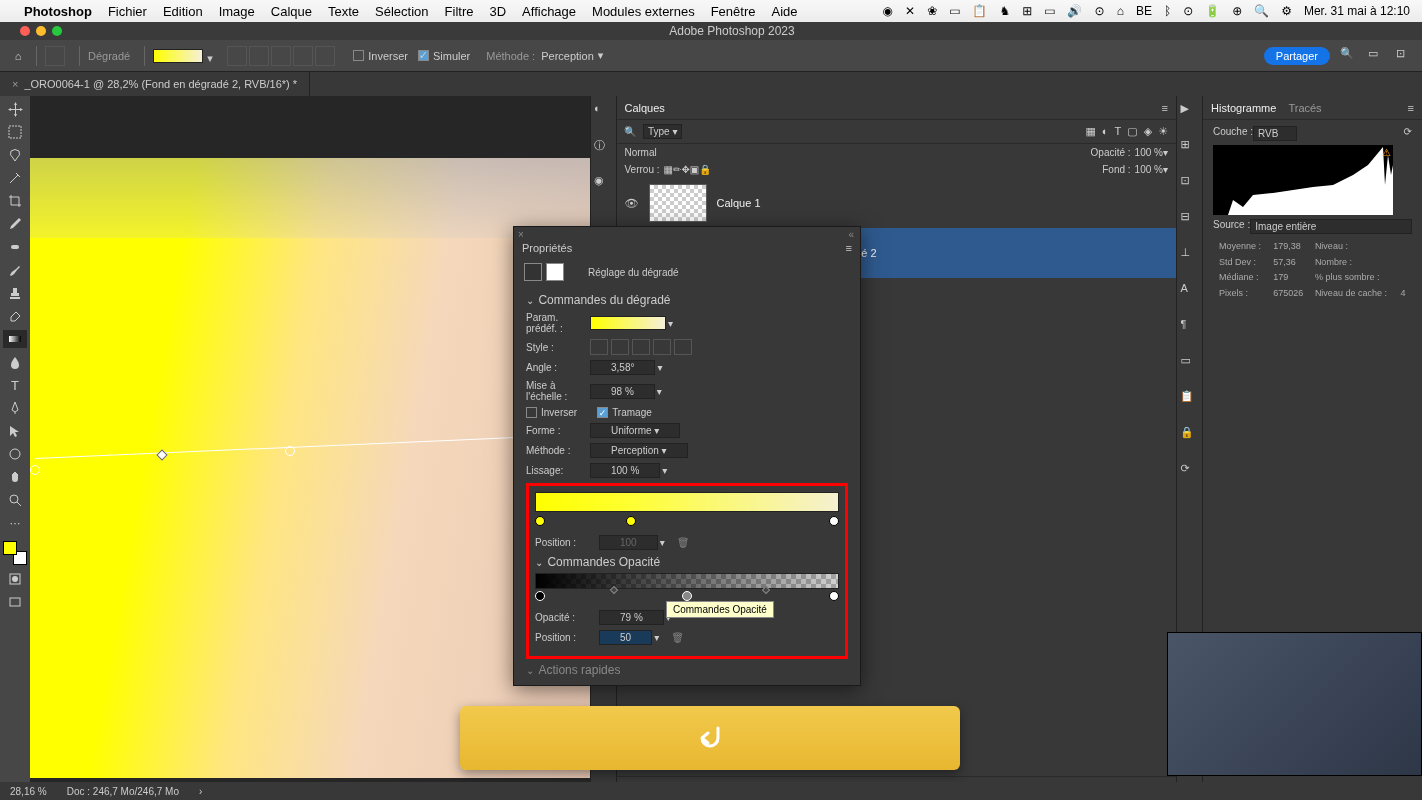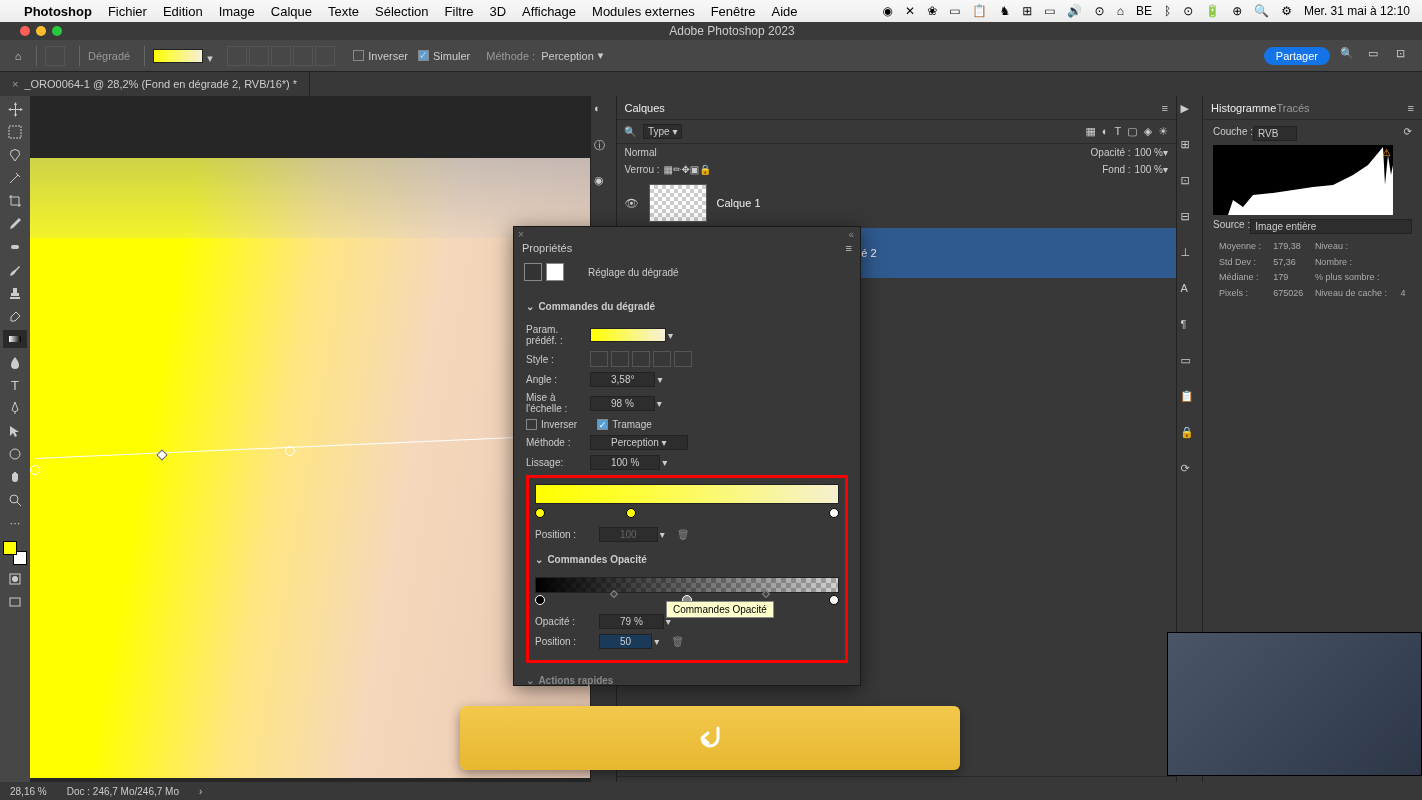--- a/index.html
+++ b/index.html
@@ -66,21 +66,21 @@
 .histo .hfill{position:absolute;bottom:0;left:0;right:0}
 .histo .hstats{font-size:9px;color:#aaa;line-height:1.5}
 .histo .hstats td{padding:0 4px}
 .prop{position:absolute;top:226px;left:513px;width:348px;height:460px;background:#383838;border:1px solid #1a1a1a;box-shadow:0 4px 20px rgba(0,0,0,0.5)}
 .prop .pclose{position:absolute;top:2px;left:4px;color:#888;font-size:10px;cursor:pointer}
 .prop .phdr2{height:22px;display:flex;align-items:center;padding:0 8px;font-size:11px;margin-top:10px}
 .prop .picon{display:flex;gap:4px;padding:4px 10px;align-items:center}
 .prop .picon .pi{width:18px;height:18px;border:1px solid #888}
 .prop .plbl{font-size:10px;color:#ccc;margin-left:20px}
 .prop .section{padding:4px 12px}
-.prop .shdr{display:flex;align-items:center;font-size:10px;font-weight:700;margin:12px 0}
+.prop .shdr{display:flex;align-items:center;font-size:12px;font-weight:400;margin:4px 0}
 .prop .shdr::before{content:'⌄';margin-right:4px;font-size:10px}
 .prop .frow{display:flex;align-items:center;margin:5px 0;font-size:10px}
 .prop .flab{width:64px;color:#ccc}
 .prop .fsel{background:#2d2d2d;border:1px solid #222;padding:1px 20px;color:#ccc}
 .prop .gpreview{width:76px;height:14px;background:linear-gradient(90deg,#ffff00,#f5f0d8);border:1px solid #222}
 .prop .styleicons{display:flex;gap:3px}
 .prop .styleicons .si{width:18px;height:16px;border:1px solid #555}
 .prop .chk{width:11px;height:11px;border:1px solid #888;margin-right:4px;display:inline-flex;align-items:center;justify-content:center}
 .prop .chk.on::after{content:'✓';font-size:9px;color:#fff}
 .prop .chk.on{background:#5a9fd4}
@@ -391,21 +391,21 @@
     <div class="ri">¶</div>
     <div class="ri">▭</div>
     <div class="ri">📋</div>
     <div class="ri">🔒</div>
     <div class="ri">⟳</div>
   </div>
 
   <div class="rright">
     <div class="phdr">
       <span class="ptab">Histogramme</span>
-      <span style="color:#999">Tracés</span>
+      <span style="margin-left:12px;color:#999">Tracés</span>
       <span style="margin-left:auto">≡</span>
     </div>
     <div class="histo">
       <div class="hlab">
         <span>Couche :</span>
         <span class="hsel"><span>RVB</span></span>
         <span style="margin-left:auto">⟳</span>
       </div>
       <div class="hgraph">
         <svg class="hfill" width="180" height="70">
@@ -489,20 +489,24 @@
         <span style="margin-left:2px">▾</span>
       </div>
     <div class="frow">
       <span class="chk"></span>
         <span>Inverser</span>
       <span style="width:20px"></span>
       <span class="chk on"></span>
         <span>Tramage</span>
     </div>
     <div class="frow">
+        <span class="flab">Forme :</span>
+        <span class="fsel"><span>Uniforme</span> ▾</span>
+      </div>
+    <div class="frow">
         <span class="flab">Méthode :</span>
         <span class="fsel"><span>Perception</span> ▾</span>
       </div>
     <div class="frow">
         <span class="flab">Lissage:</span>
         <span class="fsel">100 %</span>
         <span style="margin-left:2px">▾</span>
       </div>
 
     <div class="redbox">

